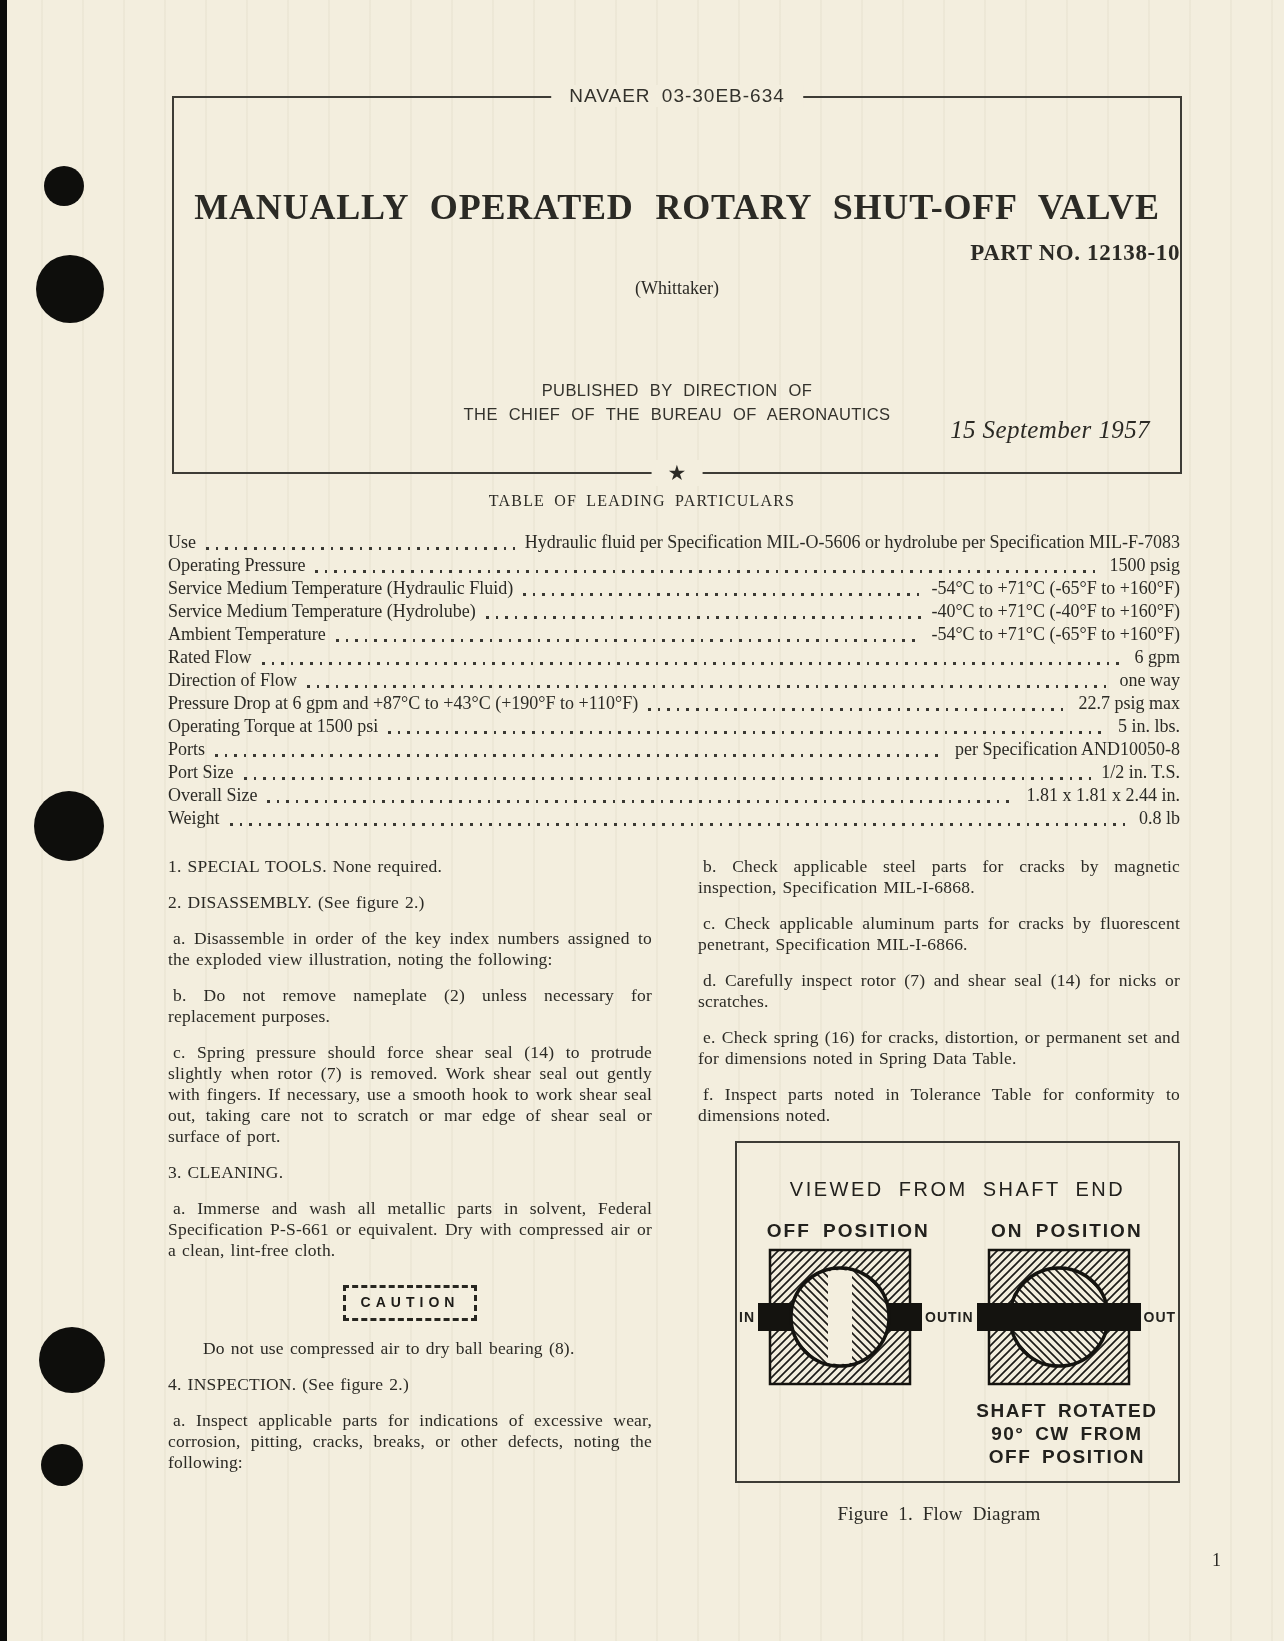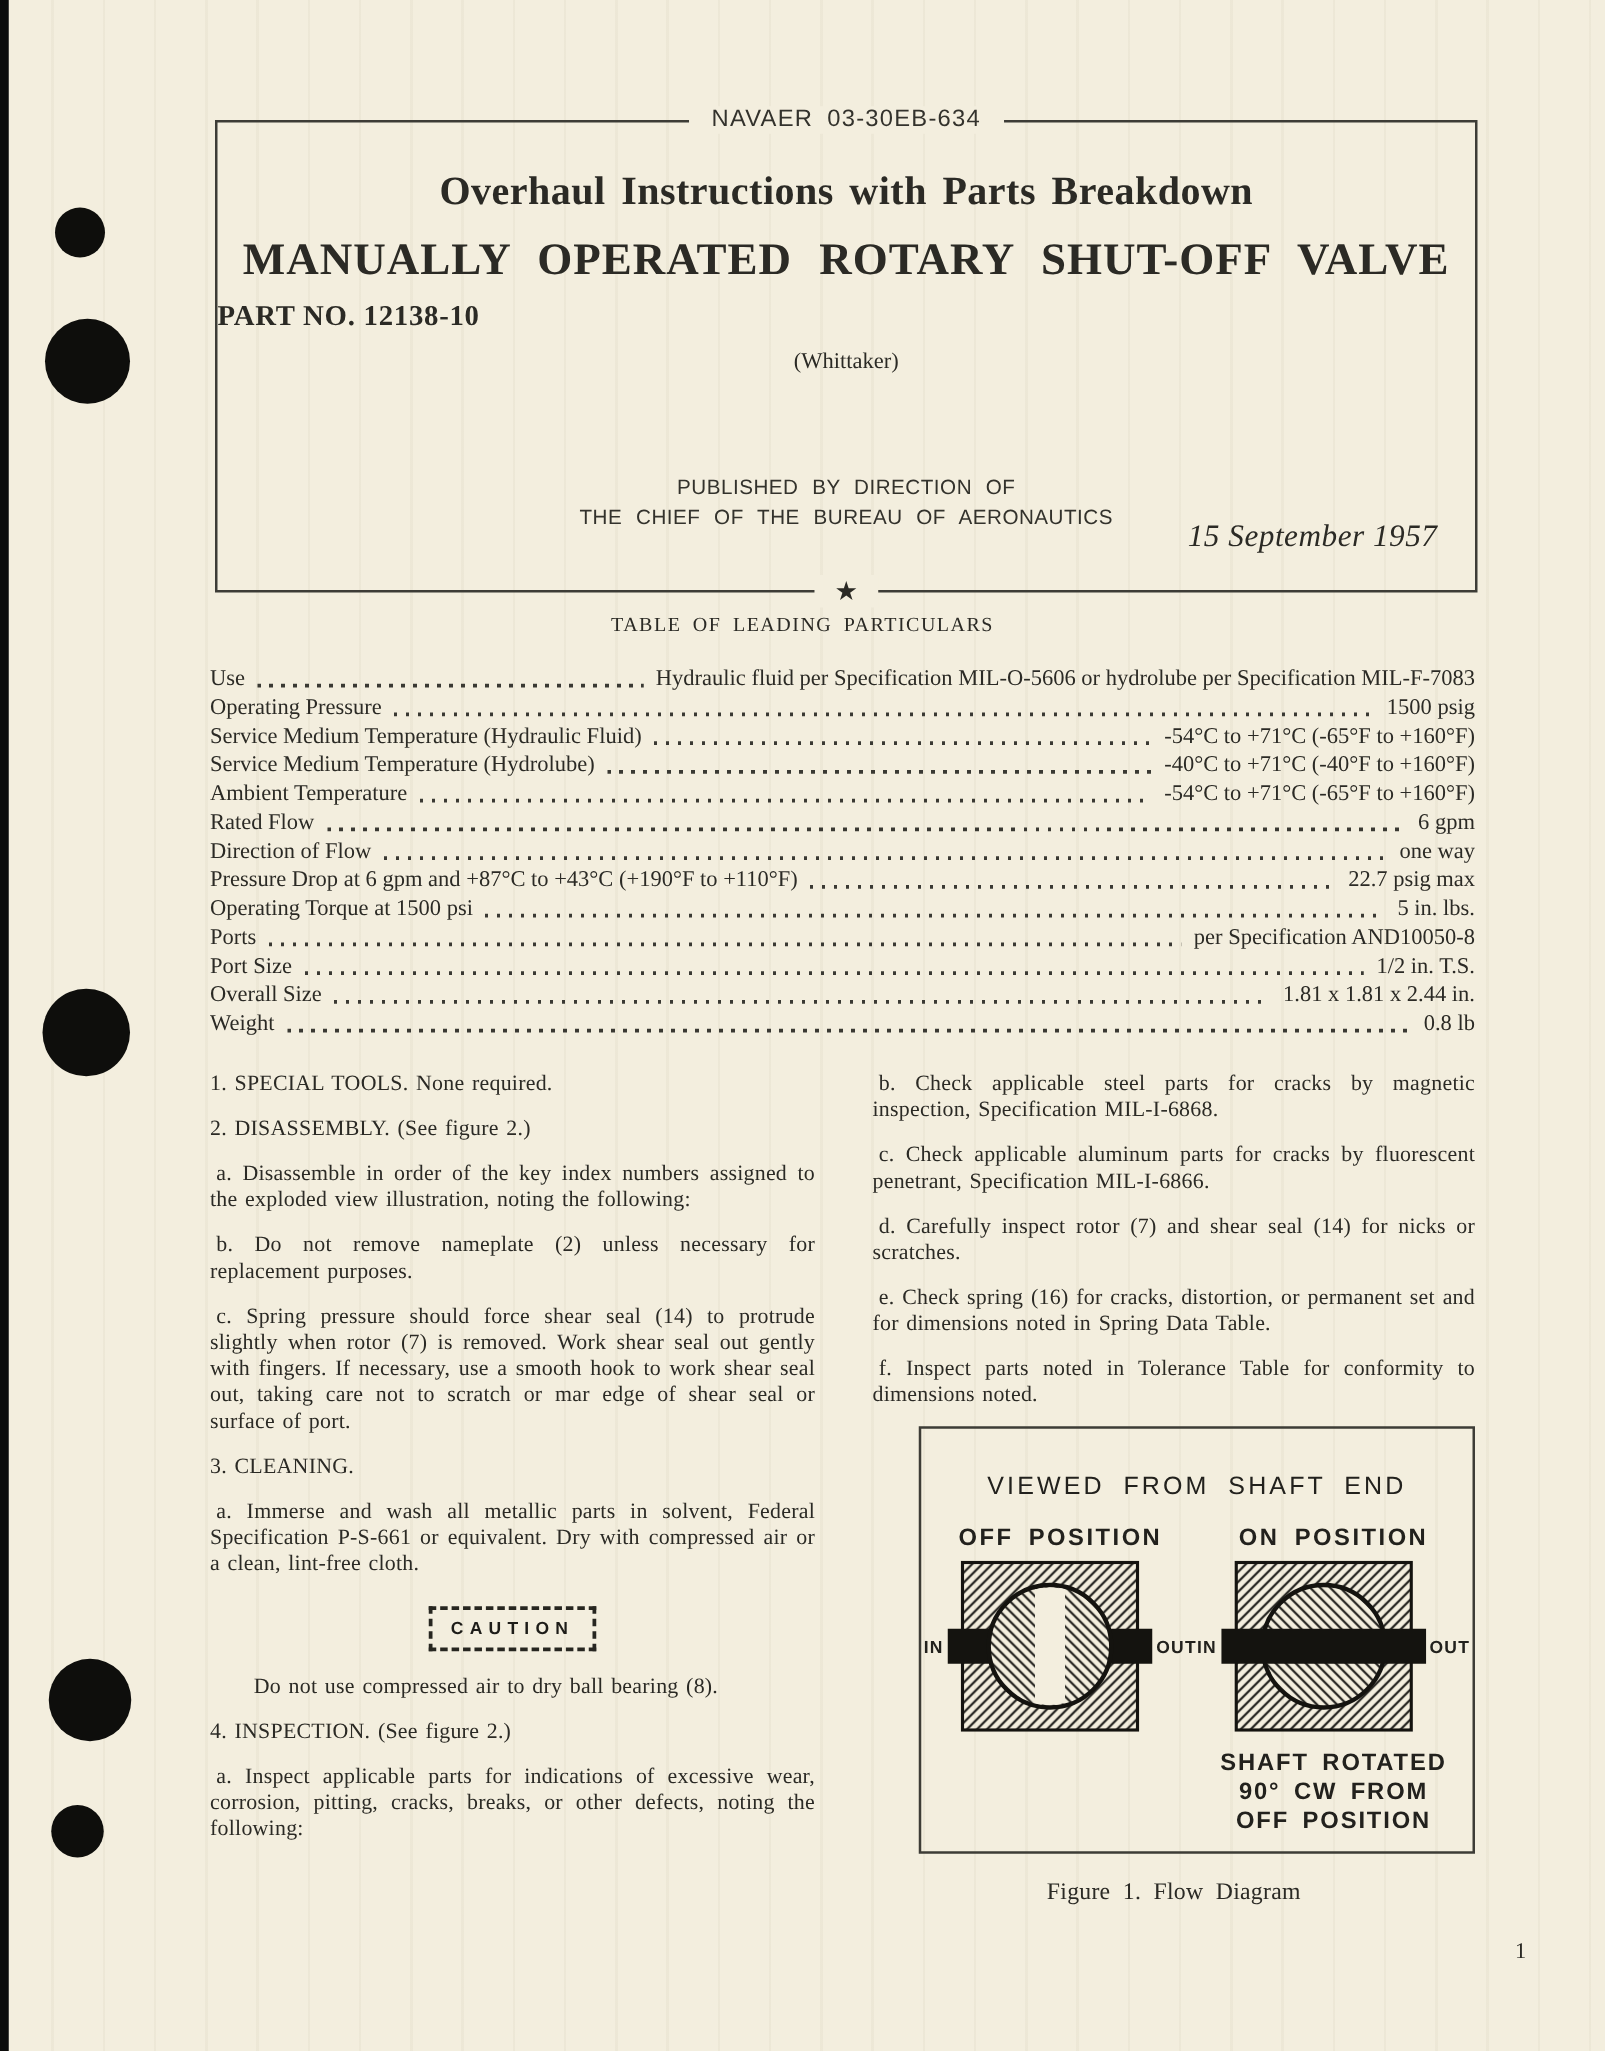--- a/index.html
+++ b/index.html
@@ -25,21 +25,21 @@
     font-family:"Liberation Sans",sans-serif;font-size:19px;letter-spacing:1px;word-spacing:5px;color:#33322c;
   }
   .divider-star{
     position:absolute;bottom:-14px;left:50%;transform:translateX(-50%);
     background:#f3eede;padding:0 16px;font-size:21px;color:#2b2a25;line-height:26px;
   }
   .doc-type{position:absolute;top:36px;left:0;width:100%;text-align:center;
     font-size:32px;font-weight:bold;letter-spacing:.4px;word-spacing:4px;}
   .main-title{position:absolute;top:88px;left:0;width:100%;text-align:center;
     font-size:36px;font-weight:bold;letter-spacing:.8px;word-spacing:12px;}
-  .part-no{position:absolute;top:142px;left:0;width:100%;text-align:left;
+  .part-no{position:absolute;top:142px;left:0;width:100%;text-align:right;
     font-size:23px;font-weight:bold;letter-spacing:.6px;}
   .vendor{position:absolute;top:180px;left:0;width:100%;text-align:center;font-size:18px;}
   .published{position:absolute;top:280px;left:0;width:100%;text-align:center;
     font-family:"Liberation Sans",sans-serif;font-size:16.5px;line-height:24px;word-spacing:6px;letter-spacing:.4px;color:#33322c;}
   .pub-date{position:absolute;top:318px;right:30px;font-style:italic;font-size:25px;letter-spacing:.4px;}
 
   
   .lead-title{position:absolute;top:492px;left:0;width:100%;text-align:center;
     font-size:16px;letter-spacing:1.2px;word-spacing:4px;}
   .lead-table{position:absolute;left:168px;top:531px;width:1012px;font-size:18px;}
@@ -84,21 +84,20 @@
 <div class="page">
   <div class="scan-edge"></div>
   <div class="hole h1"></div>
   <div class="hole h2"></div>
   <div class="hole h3"></div>
   <div class="hole h4"></div>
   <div class="hole h5"></div>
 
   <div class="header-box">
     <span class="pub-code">NAVAER 03-30EB-634</span>
-    <div class="doc-type">Overhaul Instructions with Parts Breakdown</div>
     <div class="main-title">MANUALLY OPERATED ROTARY SHUT-OFF VALVE</div>
     <div class="part-no">PART NO. 12138-10</div>
     <div class="vendor">(Whittaker)</div>
     <div class="published">
       <div>PUBLISHED BY DIRECTION OF</div>
       <div>THE CHIEF OF THE BUREAU OF AERONAUTICS</div>
     </div>
     <div class="pub-date">15 September 1957</div>
     <span class="divider-star">★</span>
   </div>

